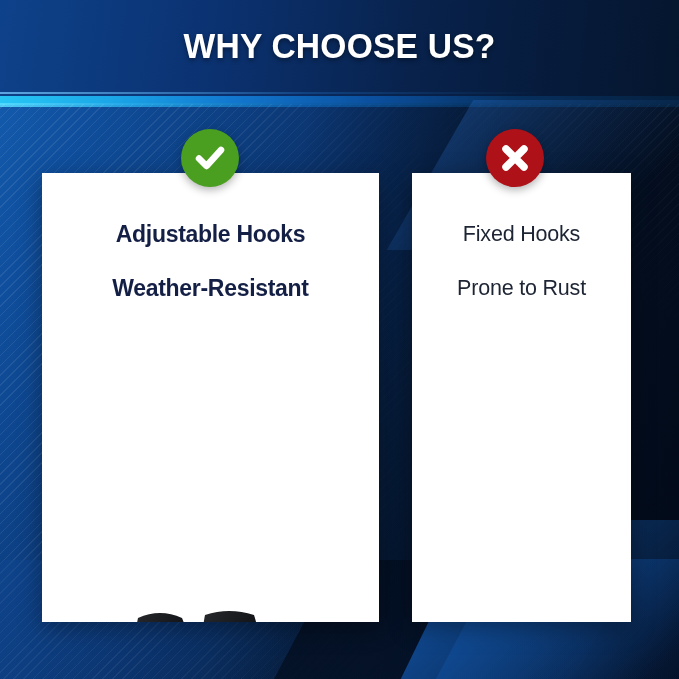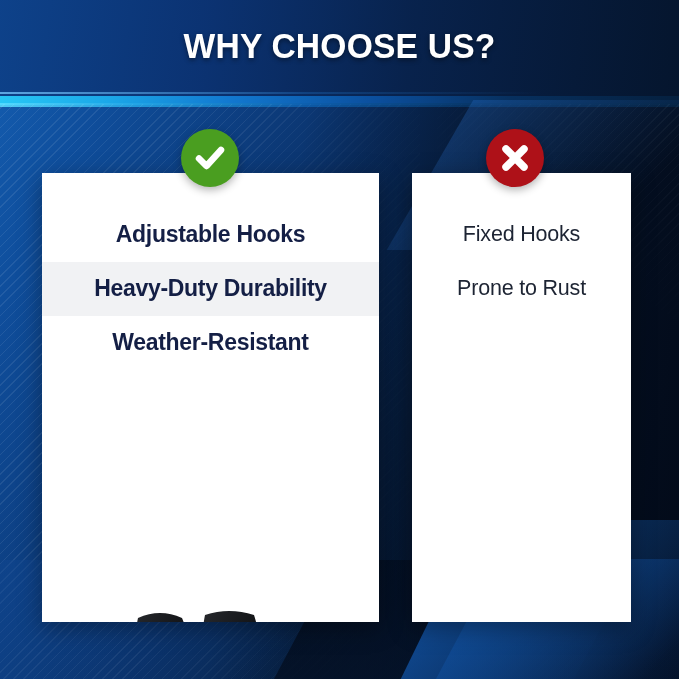--- a/index.html
+++ b/index.html
@@ -111,23 +111,20 @@
   <div class="shard shard-b"></div>
   <div class="bottom-glow"></div>
 
   <div class="title">WHY CHOOSE US?</div>
 
   <div class="card" id="card-pros">
     <div class="rows">
       <div class="row">
         <span class="row-label">Adjustable Hooks</span>
       </div>
-      <div class="row alt">
-        <span class="row-label">Heavy-Duty Durability</span>
-      </div>
       <div class="row">
         <span class="row-label">Weather-Resistant</span>
       </div>
     </div>
 
     <div class="photo" id="photo-pros">
       <svg width="337" height="184" viewBox="0 0 337 184">
         <defs>
           <linearGradient id="railg" x1="0" y1="0" x2="0" y2="1">
             <stop offset="0%" stop-color="#4a4d52"></stop>

